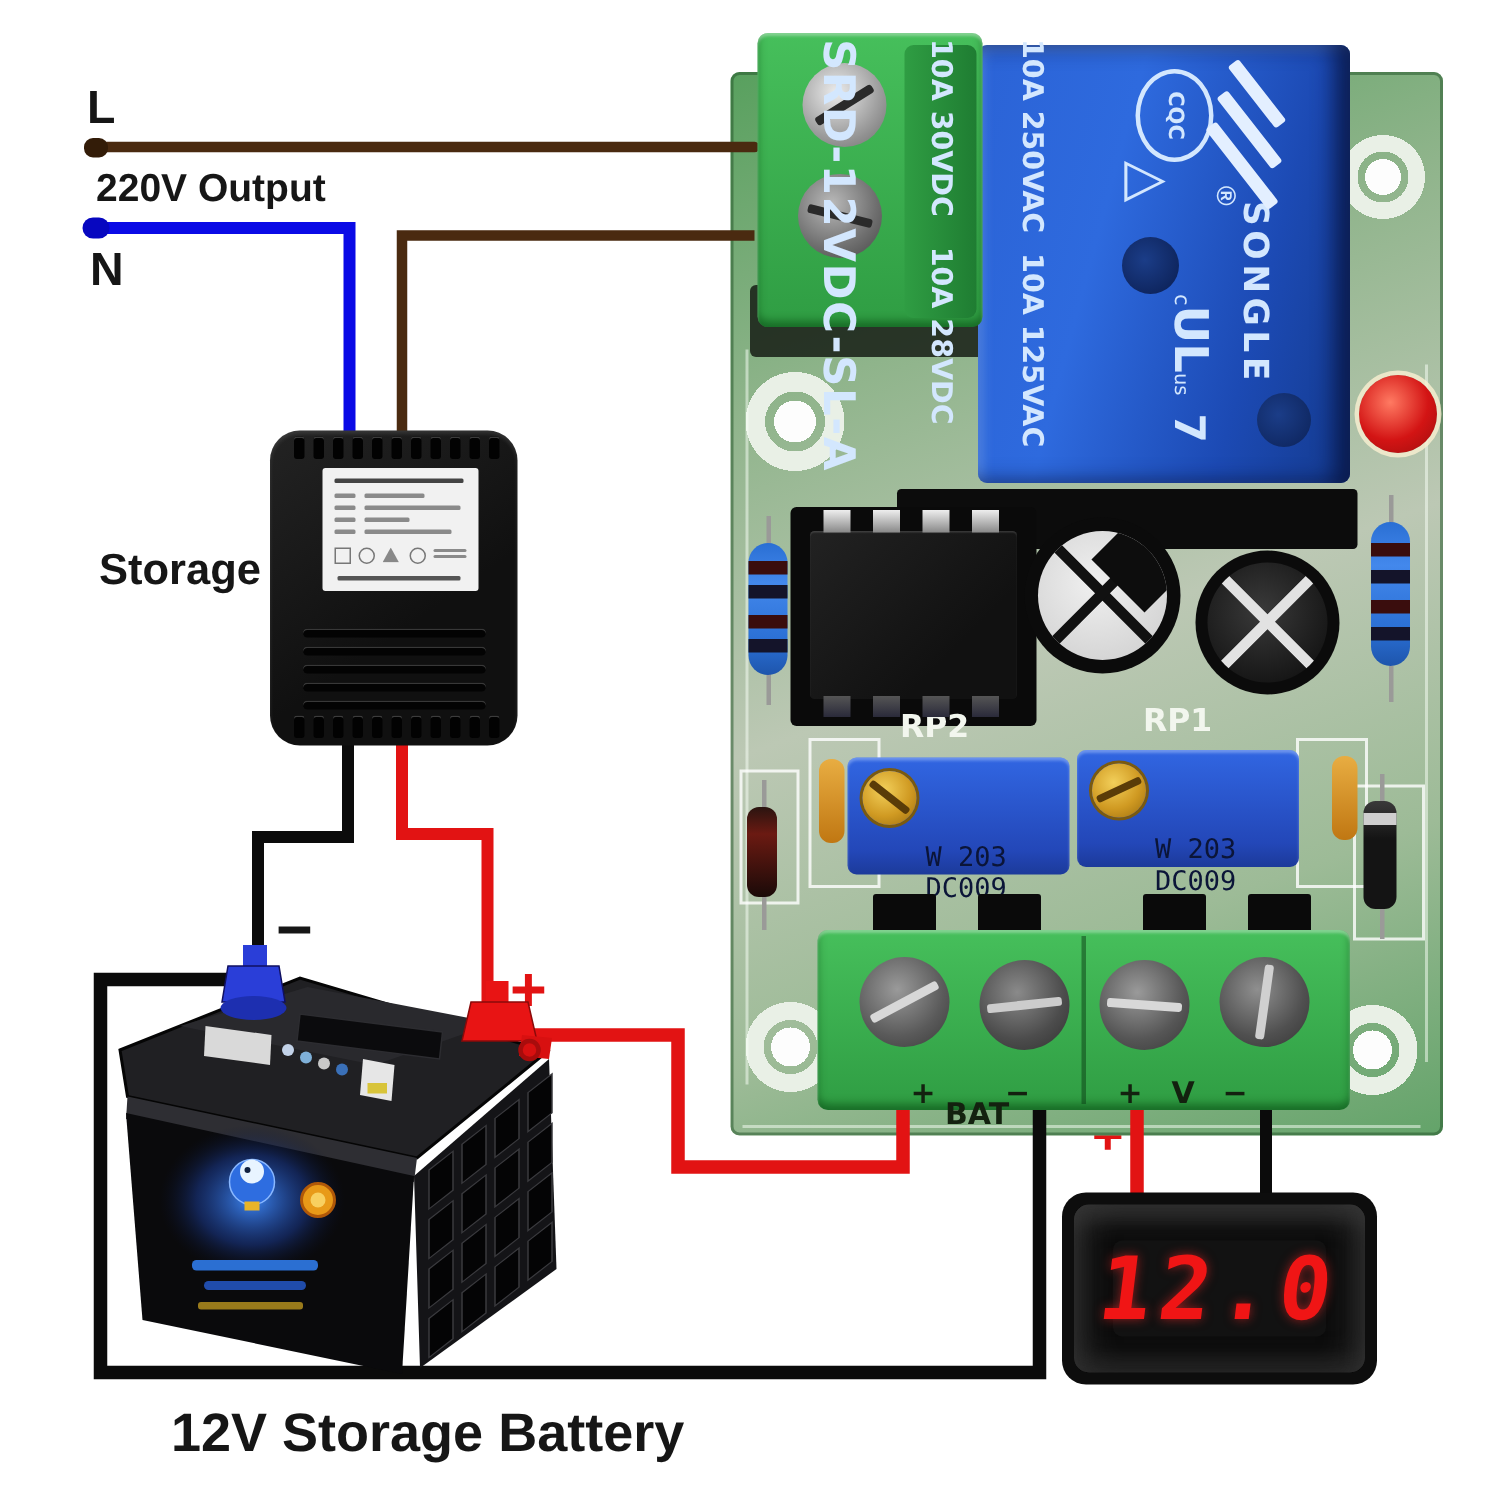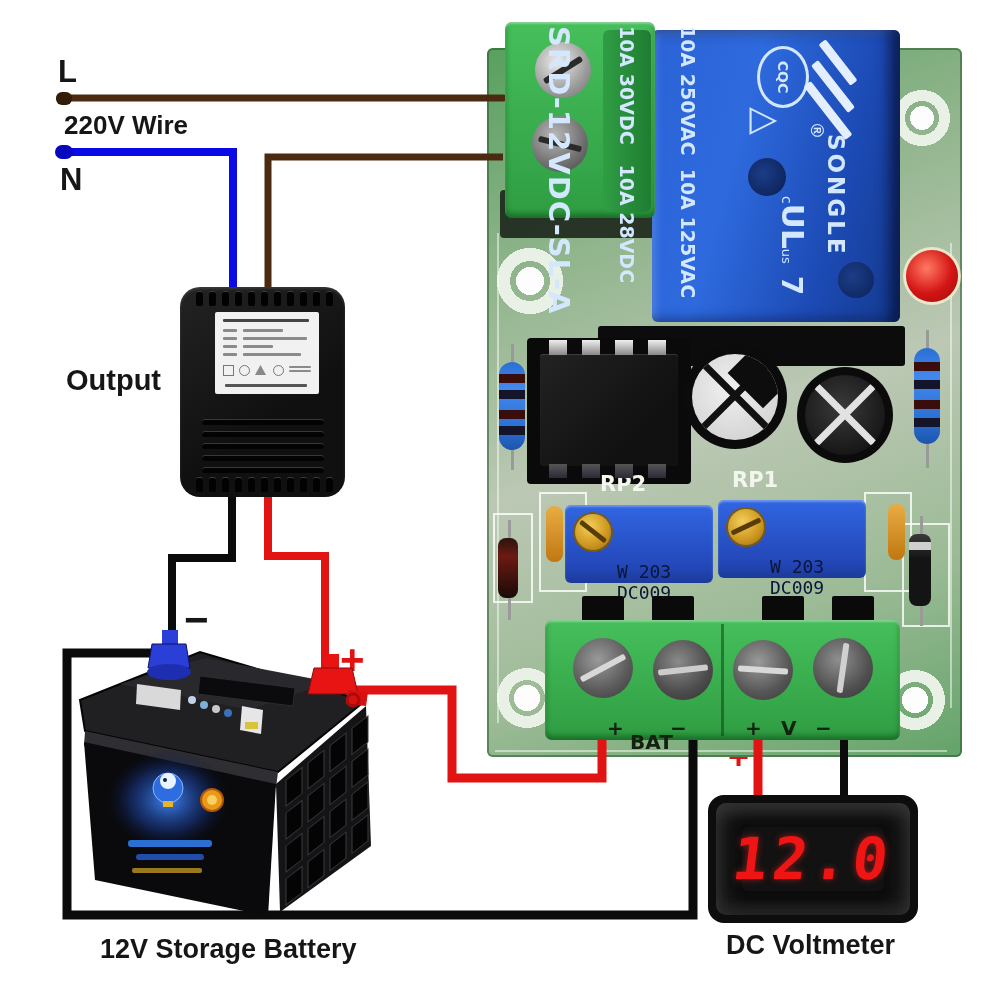--- a/index.html
+++ b/index.html
@@ -193,21 +193,21 @@
     <div class="band" style="top:70px;background:#14142a;"></div>
   </div>
   <div class="silk rot" style="left:886px;top:389px;width:26px;font-size:15px;">R2</div>
 
   <div class="led" style="left:906px;top:250px;width:52px;height:52px;z-index:4;
        background:radial-gradient(circle at 40% 35%,#ff7a62,#d31414 55%,#9c0e0e);box-shadow:0 0 0 3px rgba(250,240,210,.8);"></div>
   <div class="silk rot" style="left:893px;top:307px;width:26px;font-size:14px;">D3</div>
   <div class="silk rot" style="left:906px;top:184px;width:30px;font-size:14px;">V2</div>
 
   <div class="silk" style="left:600px;top:472px;font-size:21px;z-index:4;">RP2</div>
-  <div class="silk" style="left:732px;top:468px;font-size:21px;z-index:4;">RP1</div>
+  <div class="silk" style="left:762px;top:468px;font-size:21px;z-index:4;">RP1</div>
   <div class="pot" style="left:565px;top:505px;">
     <div class="potscrew" style="left:10px;top:9px;">
       <div class="slot" style="left:2px;top:15px;width:32px;height:5px;transform:rotate(38deg);background:#5a3c08;"></div>
     </div>
     <div class="pottext" style="left:52px;top:14px;">
       <div>W 203</div><div>DC009</div>
     </div>
   </div>
   <div class="pot" style="left:718px;top:500px;">
     <div class="potscrew" style="left:10px;top:9px;">
@@ -368,22 +368,21 @@
 
   <div id="meter">
     <div id="bezel">
       <div id="window">
         <span id="reading">12.0</span>
       </div>
     </div>
   </div>
 
   <div class="lbl" style="left:58px;top:54px;font-size:31px;">L</div>
-  <div class="lbl" style="left:64px;top:110px;font-size:26px;">220V Wire</div>
+  <div class="lbl" style="left:64px;top:110px;font-size:26px;">220V Output</div>
   <div class="lbl" style="left:60px;top:162px;font-size:31px;">N</div>
-  <div class="lbl" style="left:66px;top:364px;font-size:29px;">Output</div>
+  <div class="lbl" style="left:66px;top:364px;font-size:29px;">Storage</div>
   <div class="lbl" style="left:184px;top:596px;font-size:42px;">−</div>
   <div class="lbl" style="left:340px;top:636px;font-size:42px;color:#e21313;">+</div>
   <div class="lbl" style="left:728px;top:736px;font-size:36px;color:#e21313;">+</div>
   <div class="lbl" style="left:846px;top:726px;font-size:40px;">−</div>
-  <div class="lbl" style="left:100px;top:934px;font-size:27px;">12V Storage Battery</div>
-  <div class="lbl" style="left:726px;top:930px;font-size:27px;">DC Voltmeter</div>
+  <div class="lbl" style="left:114px;top:934px;font-size:36px;">12V Storage Battery</div>
 </div>
 
 </body></html>

